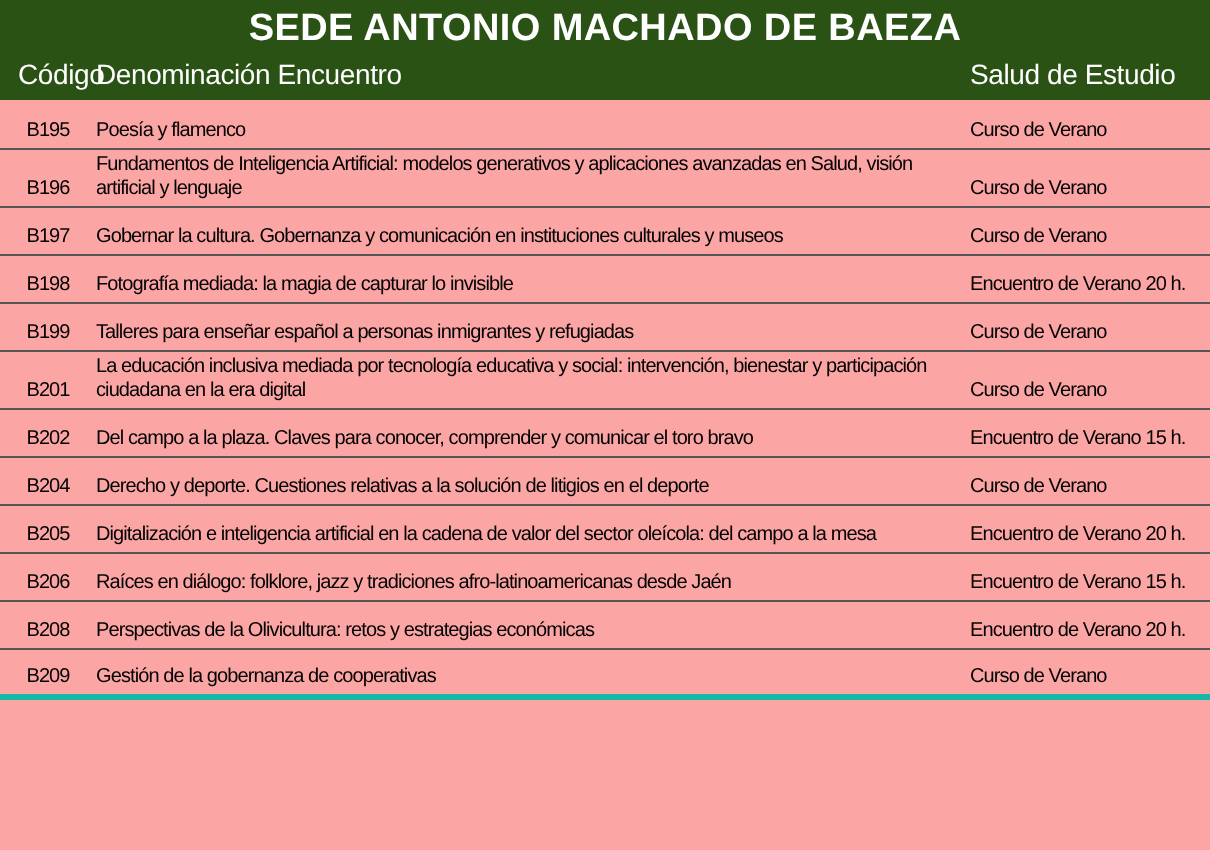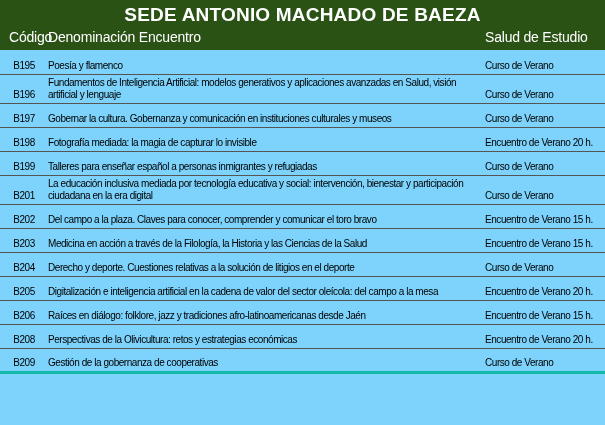--- a/index.html
+++ b/index.html
@@ -3,21 +3,21 @@
 <meta charset="utf-8">
 <style>
   * { margin: 0; padding: 0; box-sizing: border-box; }
   html, body { background: #ffffff; }
   body { font-family: "Liberation Sans", sans-serif; }
 
   .page {
     position: relative;
     width: 605px;
     height: 425px;
-    background: #7dd3fc;
+    background: #fca5a5;
     overflow: hidden;
   }
 
   
   .green-header {
     background: #2B5215;
     color: #ffffff;
     height: 50px;
     width: 605px;
   }
@@ -124,25 +124,20 @@
     <td class="c2">La educación inclusiva mediada por tecnología educativa y social: intervención, bienestar y participación ciudadana en la era digital</td>
     <td class="c3">Curso de Verano</td>
   </tr>
 
   <tr class="row">
     <td class="c1">B202</td>
     <td class="c2">Del campo a la plaza. Claves para conocer, comprender y comunicar el toro bravo</td>
     <td class="c3">Encuentro de Verano 15 h.</td>
   </tr>
 
-  <tr class="row">
-    <td class="c1">B203</td>
-    <td class="c2">Medicina en acción a través de la Filología, la Historia y las Ciencias de la Salud</td>
-    <td class="c3">Encuentro de Verano 15 h.</td>
-  </tr>
 
   <tr class="row">
     <td class="c1">B204</td>
     <td class="c2">Derecho y deporte. Cuestiones relativas a la solución de litigios en el deporte</td>
     <td class="c3">Curso de Verano</td>
   </tr>
 
   <tr class="row">
     <td class="c1">B205</td>
     <td class="c2">Digitalización e inteligencia artificial en la cadena de valor del sector oleícola: del campo a la mesa</td>

